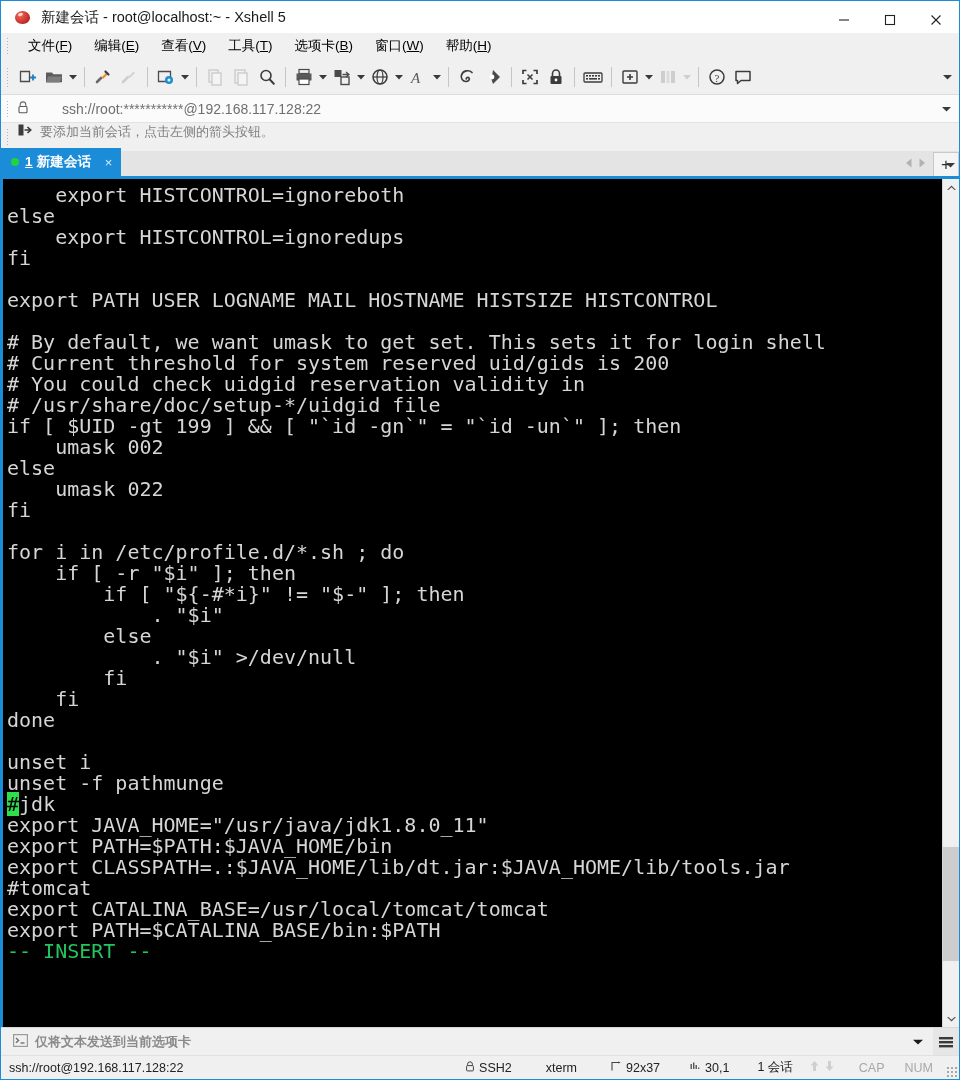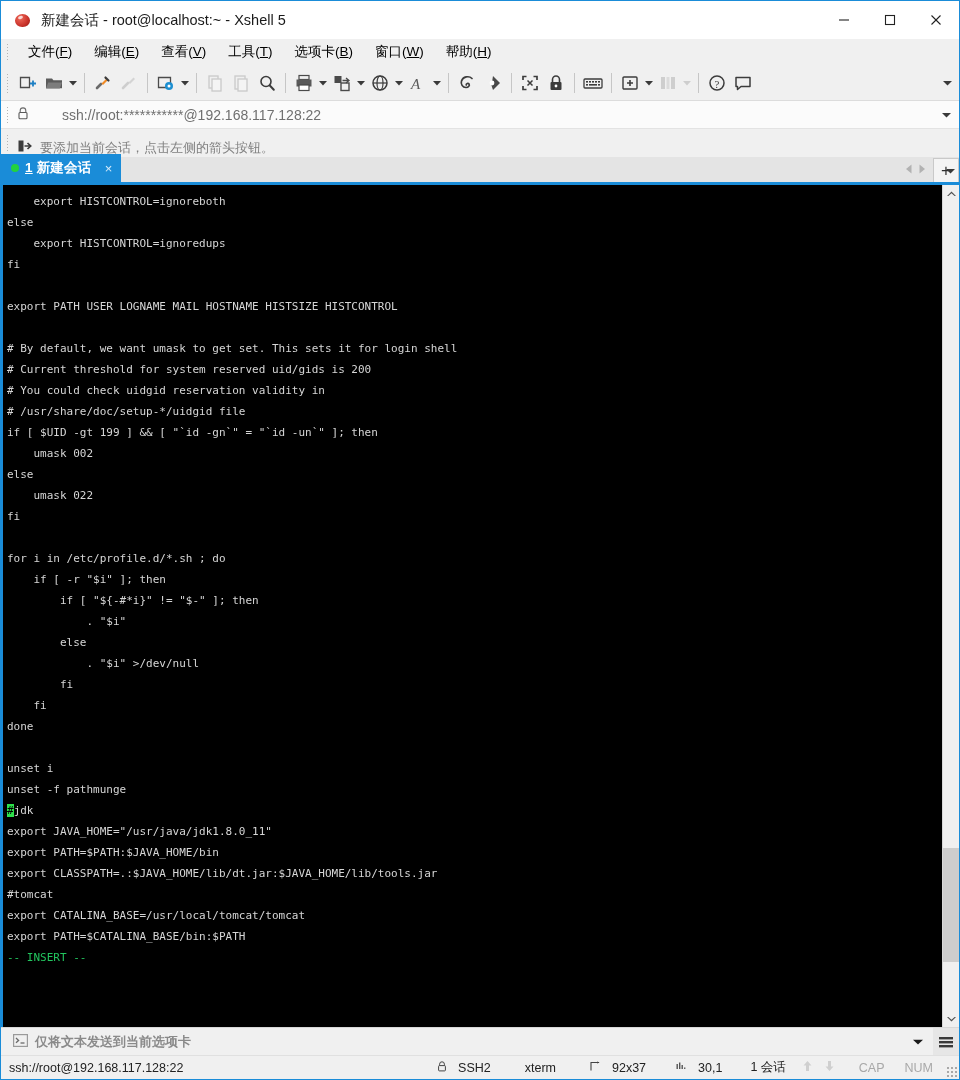--- a/index.html
+++ b/index.html
@@ -14,21 +14,21 @@
     width: 960px; height: 1080px;
     position: relative;
     border: 1px solid #1a8cd8;
     background: #f0f0f0;
     display: flex;
     flex-direction: column;
   }
 
   
   .titlebar {
-    height: 38px;
+    height: 32px;
     background: #ffffff;
     display: flex;
     align-items: center;
     flex: 0 0 auto;
     position: relative;
   }
   .title-icon {
     width: 20px; height: 20px;
     margin-left: 12px; margin-right: 8px;
     position: relative;
@@ -157,21 +157,21 @@
   .addr-caret {
     position: absolute; right: 8px; top: 0; height: 28px;
     display: flex; align-items: center;
   }
 
   
   .noticebar {
     height: 28px;
     background: #f0f0f0;
     display: flex;
-    align-items: flex-end;
+    align-items: flex-start;
     padding-left: 16px;
     flex: 0 0 auto;
     position: relative;
   }
   .noticebar::before {
     content: "";
     position: absolute; left: 5px; top: 5px;
     width: 3px; height: 18px;
     background-image: radial-gradient(#b4b4b4 40%, transparent 41%);
     background-size: 3px 3px;
@@ -240,21 +240,21 @@
     background: #000000;
     min-height: 0;
     position: relative;
     border-left: 2px solid #1a8cd8;
   }
   .term {
     flex: 1 1 auto;
     background: #000000;
     color: #d6d6d6;
     font-family: "DejaVu Sans Mono", "Liberation Mono", monospace;
-    font-size: 11px;
+    font-size: 20px;
     line-height: 21px;
     padding: 6px 0 4px 4px;
     overflow: hidden;
     white-space: pre;
   }
   .term .line { height: 21px; }
   .term .cursor {
     background: #2de04a;
     color: #000000;
   }
@@ -317,21 +317,21 @@
     display: flex;
     align-items: center;
     flex: 0 0 auto;
     font-size: 12.5px;
     color: #222;
     position: relative;
     border-top: 1px solid #e0e0e0;
   }
   .sb-left { padding-left: 8px; white-space: nowrap; }
   .sb-cell {
-    display: flex; align-items: center; gap: 11px;
+    display: flex; align-items: center; gap: 4px;
     white-space: nowrap;
   }
   .sb-grip {
     position: absolute; right: 2px; bottom: 2px;
     width: 12px; height: 12px;
     background-image: radial-gradient(#a8a8a8 42%, transparent 43%);
     background-size: 4px 4px;
     background-position: 1px 1px;
   }
   .watermark {

